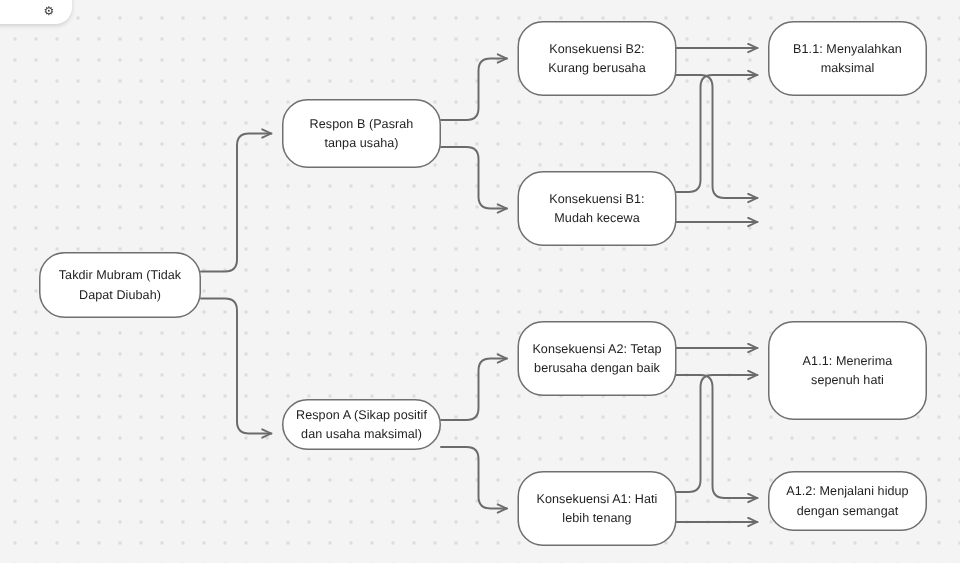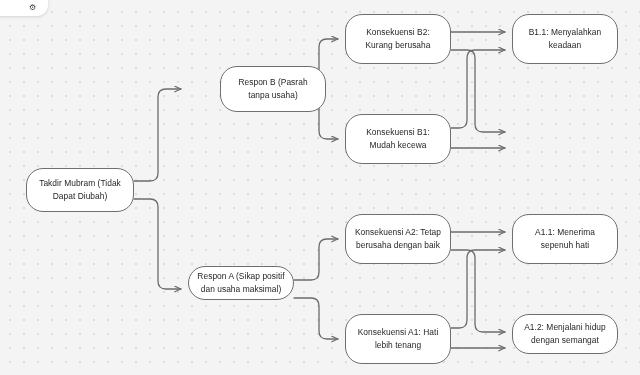--- a/index.html
+++ b/index.html
@@ -84,21 +84,21 @@
       <path d="M451,328 H459 Q467,328 467,320 V258 Q467,250 475,250 H505"></path>
 
       <path d="M451,348 H505"></path>
     </g>
   </svg>
 
   <div class="node" style="left:26px;top:168px;width:108px;height:44px;align-items:center;">
     <span>Takdir Mubram (Tidak Dapat Diubah)</span>
   </div>
 
-  <div class="node" style="left:188px;top:66px;width:106px;height:46px;margin-left:32px;">
+  <div class="node" style="left:188px;top:66px;width:106px;height:46px;">
     <span>Respon B (Pasrah tanpa usaha)</span>
   </div>
 
   <div class="node" style="left:188px;top:266px;width:106px;height:34px;">
     <span>Respon A (Sikap positif dan usaha maksimal)</span>
   </div>
 
   <div class="node" style="left:345px;top:14px;width:106px;height:50px;">
     <span>Konsekuensi B2: Kurang berusaha</span>
   </div>
@@ -109,25 +109,25 @@
 
   <div class="node" style="left:345px;top:214px;width:106px;height:50px;">
     <span>Konsekuensi A2: Tetap berusaha dengan baik</span>
   </div>
 
   <div class="node" style="left:345px;top:314px;width:106px;height:50px;">
     <span>Konsekuensi A1: Hati lebih tenang</span>
   </div>
 
   <div class="node" style="left:512px;top:14px;width:106px;height:50px;">
-    <span>B1.1: Menyalahkan keadaan</span>
+    <span>B1.1: Menyalahkan maksimal</span>
   </div>
 
 
-  <div class="node" style="left:512px;top:214px;width:106px;height:50px;">
+  <div class="node" style="left:512px;top:214px;width:106px;height:66px;">
     <span>A1.1: Menerima sepenuh hati</span>
   </div>
 
   <div class="node" style="left:512px;top:314px;width:106px;height:40px;">
     <span>A1.2: Menjalani hidup dengan semangat</span>
   </div>
 
   <div id="topcard">
     <span class="glyph">⚙</span>
   </div>

